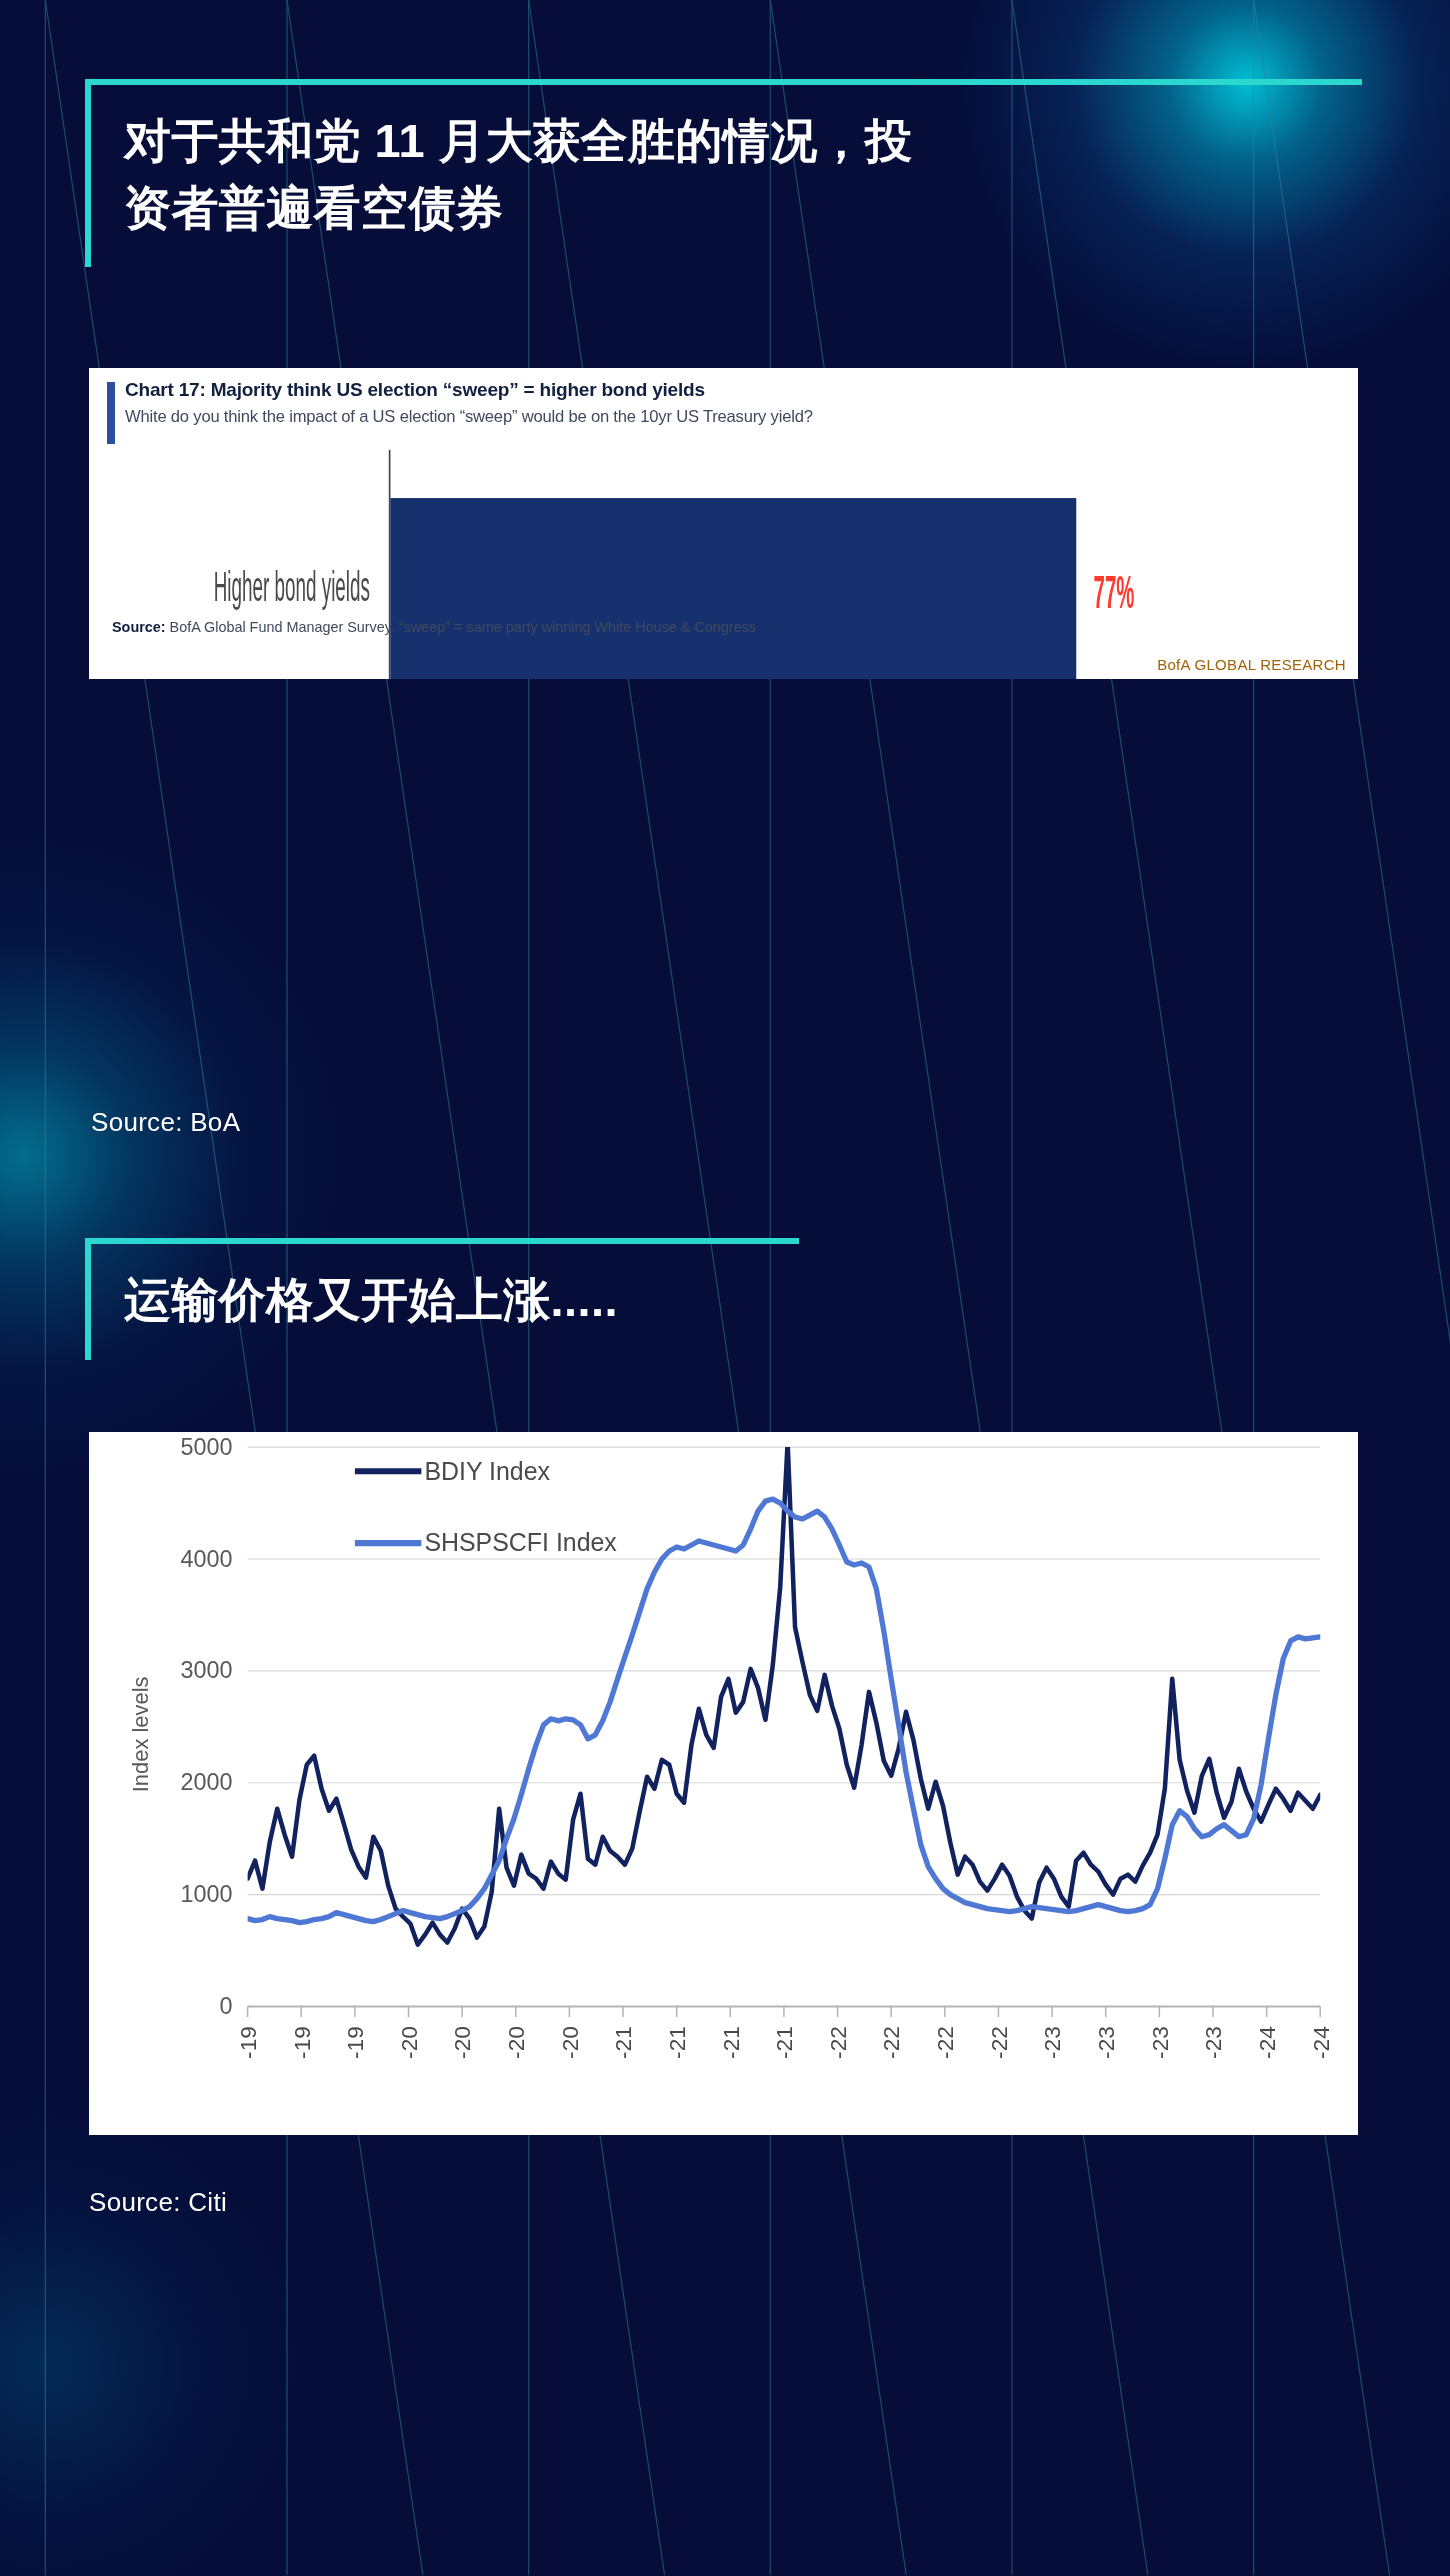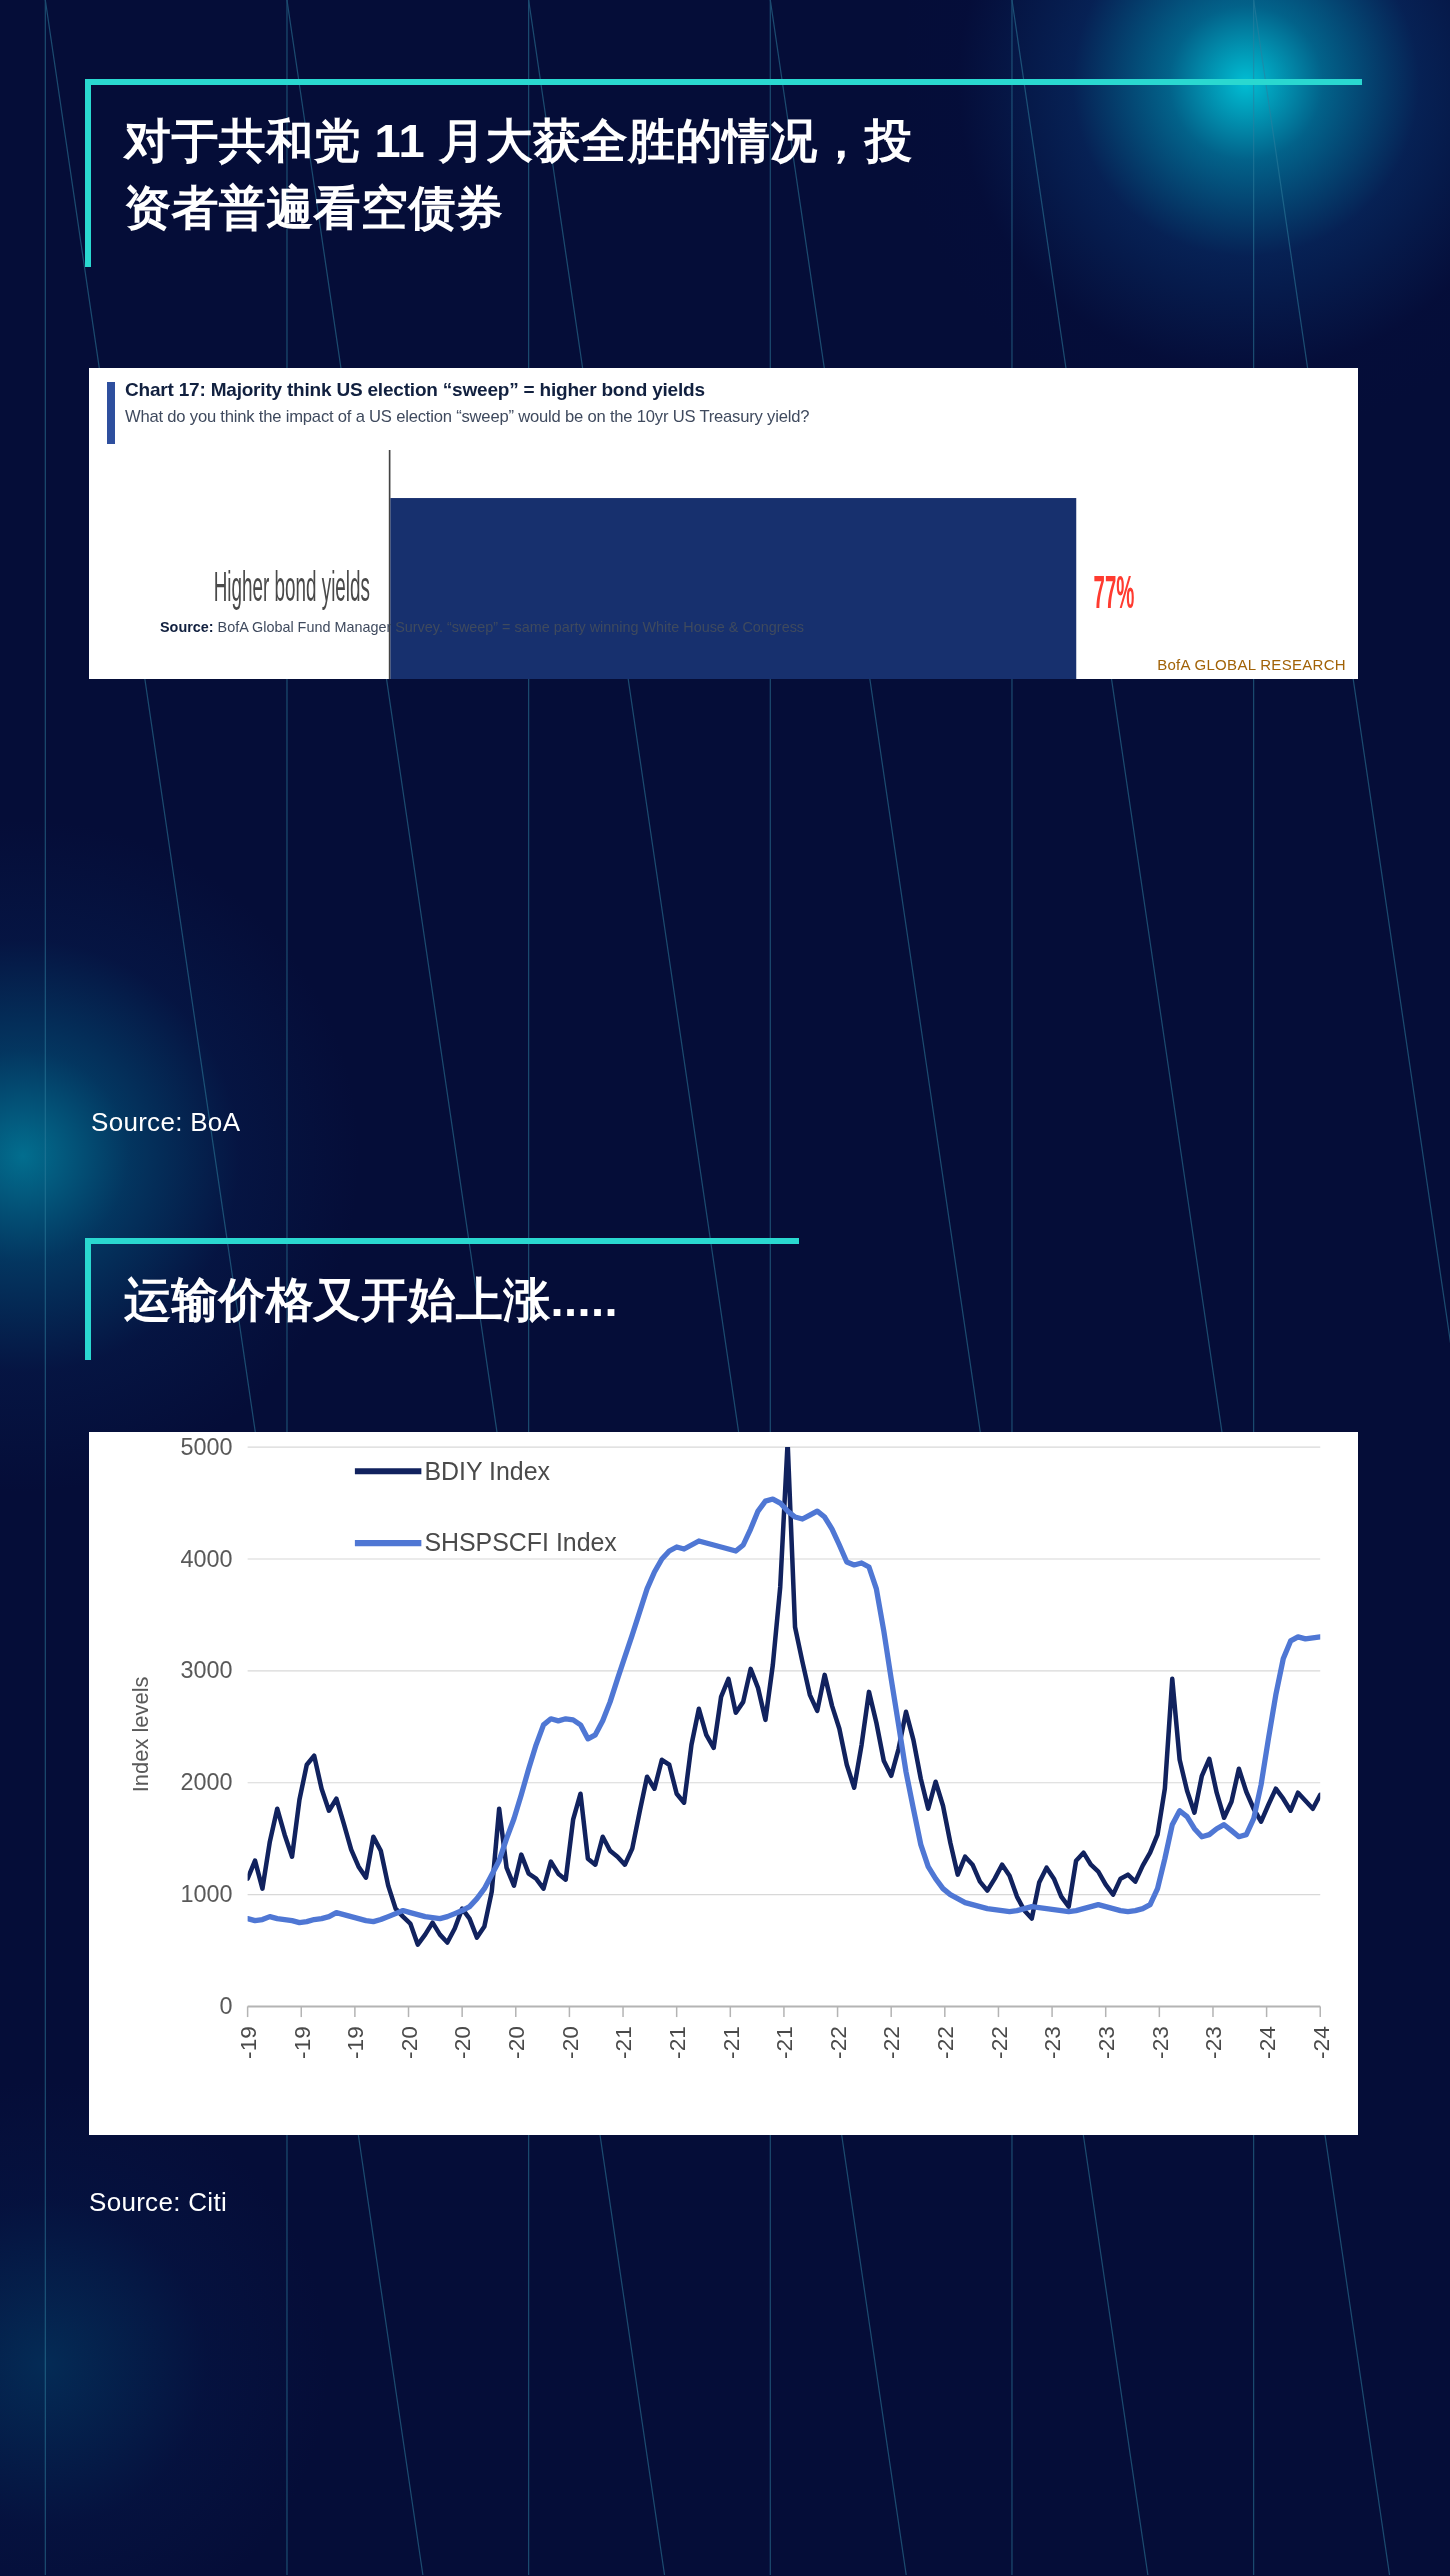--- a/index.html
+++ b/index.html
@@ -99,21 +99,21 @@
     letter-spacing: -0.2px;
     white-space: nowrap;
   }
   .boa-plot { position: absolute; left: 0; top: 82px; width: 100%; height: 604px; }
   .boa-foot {
     position: absolute;
     left: 23px; bottom: 44px;
     font-size: 14.4px; color: #3f4a5e;
     white-space: nowrap;
   }
-  .boa-foot b { color: #11203f; margin-left: 48px; }
+  .boa-foot b { color: #11203f; }
   .boa-brand {
     position: absolute;
     right: 12px; bottom: 6px;
     font-size: 15px;
     color: #a16207;
     letter-spacing: 0.3px;
     white-space: nowrap;
     margin-top: 20px;
   }
 
@@ -169,21 +169,21 @@
   </div>
 
   <div class="headline" style="left:85px; top:79px; width:1277px;">
     <div class="htext">对于共和党 11 月大获全胜的情况，投
 资者普遍看空债券</div>
   </div>
 
   <div class="card" style="left:89px; top:368px; width:1269px; height:311px;">
     <div class="boa-accent"></div>
     <div class="boa-title">Chart 17: Majority think US election “sweep” = higher bond yields</div>
-    <div class="boa-sub">What do you think the impact of a US election “sweep” would be on the 10yr US Treasury yield?</div>
+    <div class="boa-sub">White do you think the impact of a US election “sweep” would be on the 10yr US Treasury yield?</div>
 
     <svg class="boa-plot" viewBox="0 0 1680 352" preserveAspectRatio="none">
 
       <line x1="398" y1="0" x2="398" y2="318" stroke="#444" stroke-width="2.2"></line>
 
       <rect x="399" y="28" width="908" height="106" fill="#17306e"></rect>
       <rect x="399" y="214" width="95" height="106" fill="#17306e"></rect>
 
       <text x="372" y="88" text-anchor="end" font-family="Liberation Sans, sans-serif" font-size="25" fill="#4a4a4a">Higher bond yields</text>
       <text x="372" y="275" text-anchor="end" font-family="Liberation Sans, sans-serif" font-size="25" fill="#4a4a4a">Lower bond yields</text>

